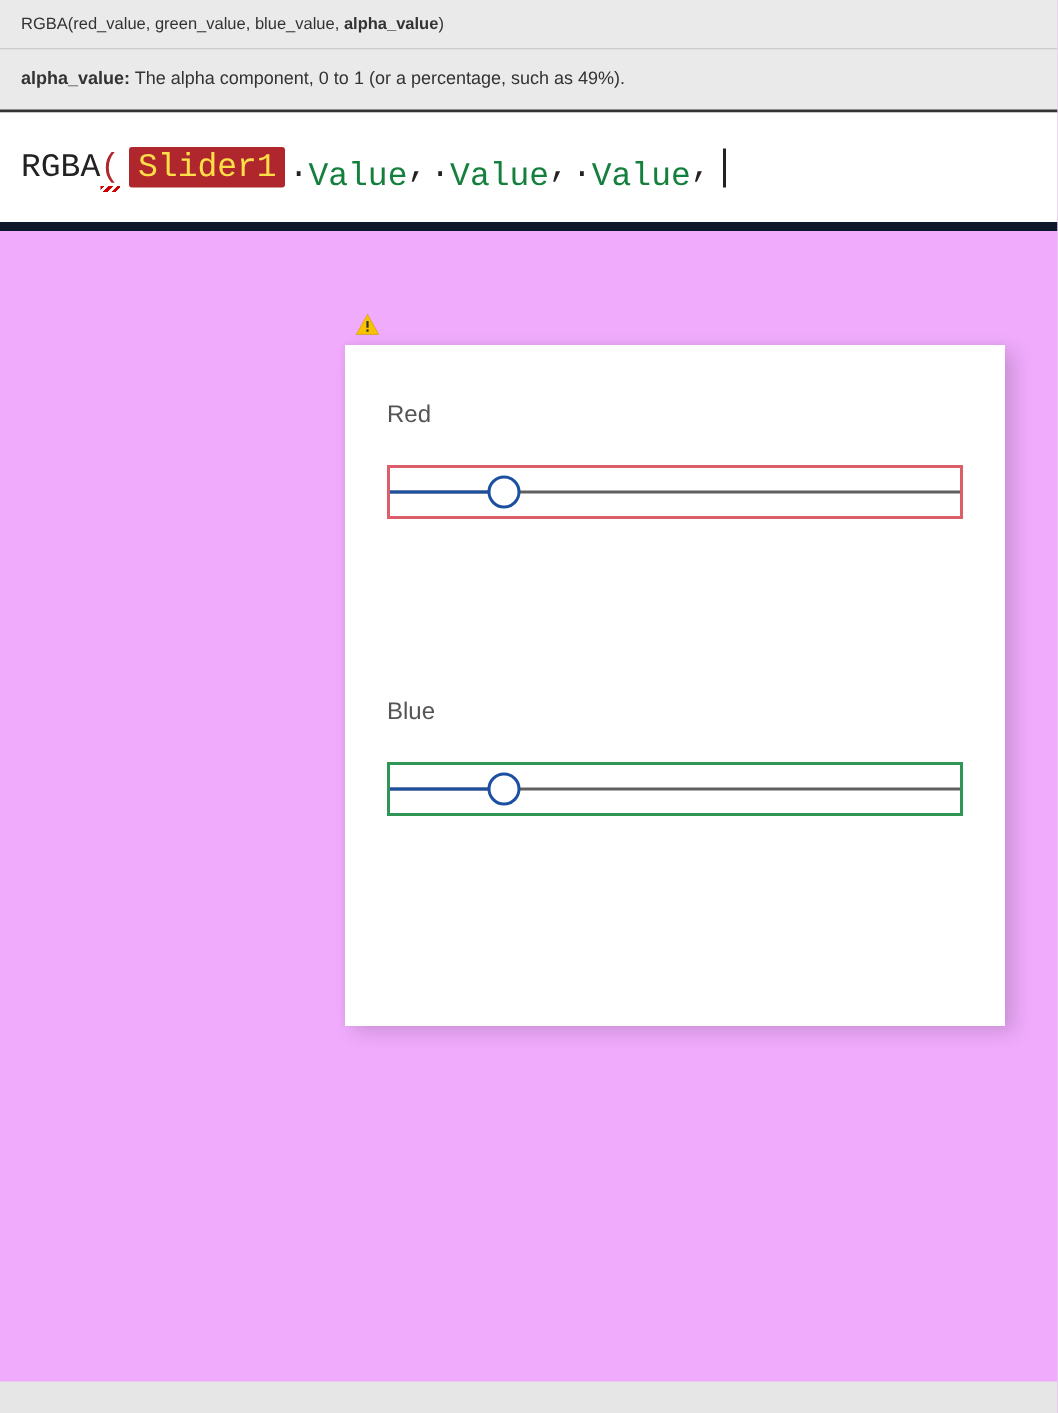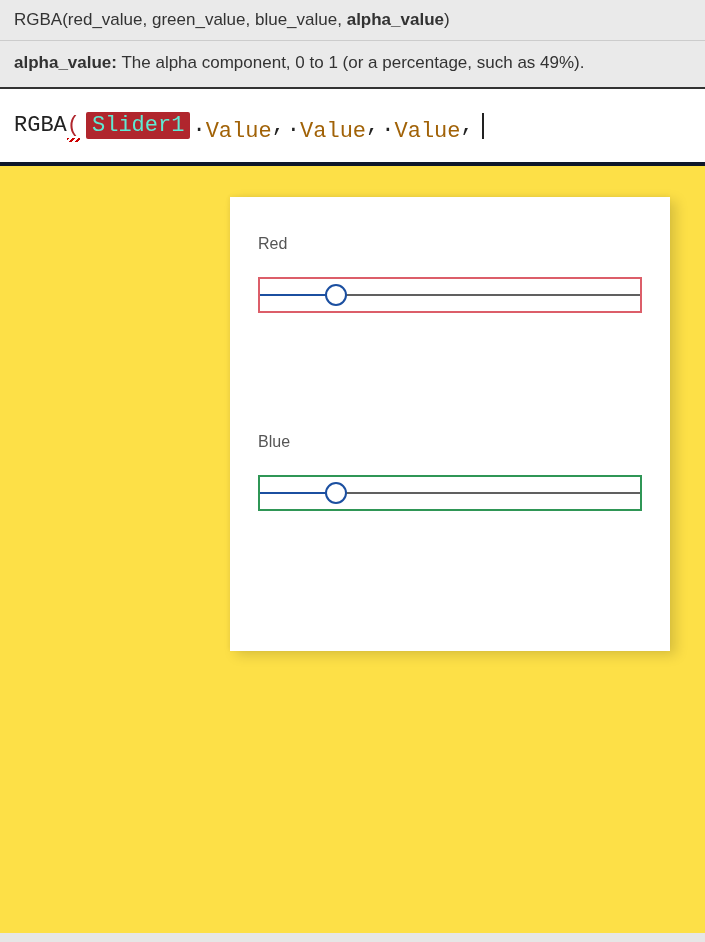--- a/index.html
+++ b/index.html
@@ -10,41 +10,41 @@
     body {
       font-family: "Segoe UI", Tahoma, sans-serif;
       background: #e6e6e6;
       width: 705px;
       height: 942px;
       overflow: hidden;
     }
     .intellisense-header {
       background: #eaeaea;
       padding: 10px 14px;
-      font-size: 17px;
+      font-size: 11px;
       color: #333;
       border-bottom: 1px solid #ccc;
     }
     .intellisense-header .bold {
       font-weight: 600;
     }
     .intellisense-desc {
       background: #eaeaea;
       padding: 12px 14px 14px 14px;
-      font-size: 17px;
+      font-size: 12px;
       color: #333;
       border-bottom: 2px solid #333;
     }
     .intellisense-desc .bold {
       font-weight: 600;
     }
     .formula-bar {
       background: #ffffff;
       padding: 18px 14px;
-      border-bottom: 4px solid #0f172a;
+      border-bottom: 6px solid #0f172a;
       font-family: Consolas, "Courier New", monospace;
       font-size: 22px;
       color: #222;
       display: flex;
       align-items: center;
       flex-wrap: nowrap;
       white-space: nowrap;
     }
     .formula-bar .fn {
       color: #222;
@@ -57,44 +57,44 @@
     }
     .formula-bar .paren-err::after{
       content:"";
       position:absolute;
       left:0; right:0;
       bottom:-4px;
       height:4px;
       background-image: repeating-linear-gradient(135deg,#c00 0 2px, transparent 2px 4px);
     }
     .formula-bar .tag {
-      color: #5eead4;
+      color: #fde047;
       padding: 1px 6px;
       border-radius: 2px;
       margin: 0 2px 0 6px;
       font-weight: 500;
     }
     .formula-bar .tag.red { background: #b0262d; }
     .formula-bar .tag.purple { background: #6d3ab5; }
     .formula-bar .tag.green { background: #0e7a2e; }
     .formula-bar .dot { color: #222; }
-    .formula-bar .prop { color: #a16207; margin-top: 12px; }
+    .formula-bar .prop { color: #15803d; margin-top: 12px; }
     .formula-bar .comma { color: #222; margin-right: 2px; }
     .formula-bar .cursor {
       display: inline-block;
       width: 2px;
       height: 26px;
       background: #222;
       vertical-align: middle;
       margin-left: 6px;
     }
     .canvas-area {
       position: relative;
-      background: #fde047;
-      padding-top: 31px;
+      background: #f0abfc;
+      padding-top: 76px;
       padding-left: 230px;
       height: calc(942px - 175px);
     }
     .warn-icon {
       position: absolute;
       top: 54px;
       left: 236px;
       width: 18px;
       height: 18px;
     }

